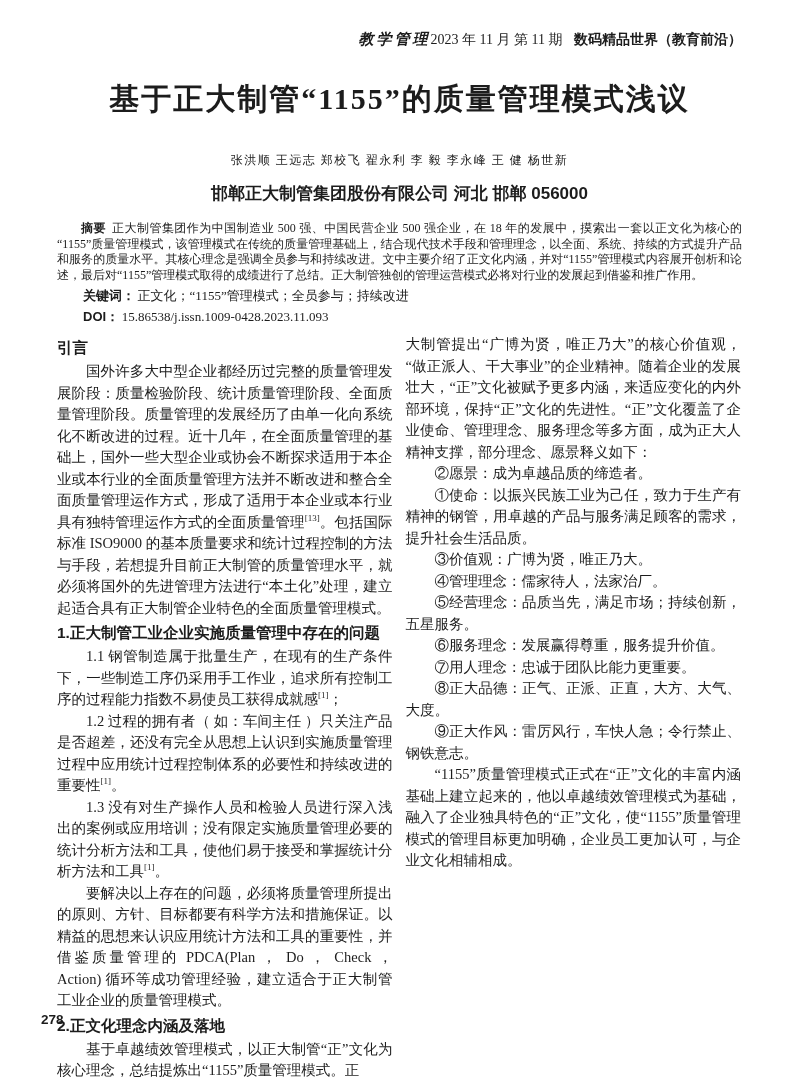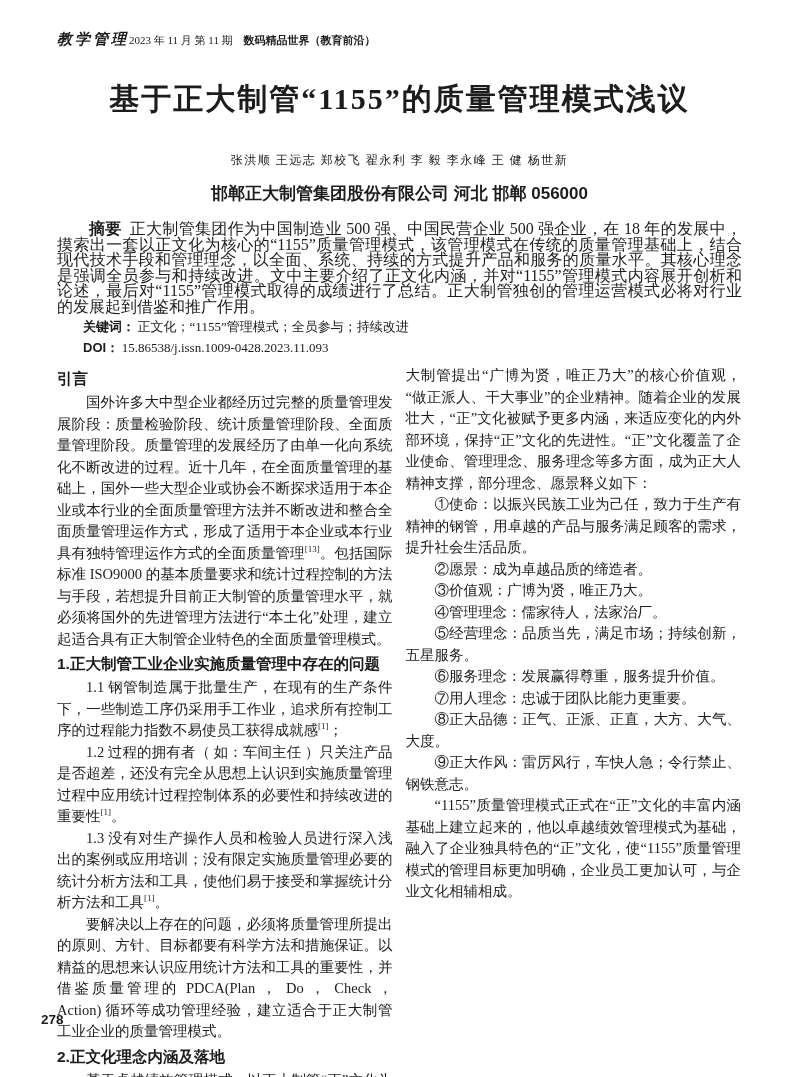--- a/index.html
+++ b/index.html
@@ -8,39 +8,39 @@
     width:794px; height:1077px;
     margin:0 auto;
     background:#ffffff;
     color:#1c1c1c;
     box-sizing:border-box;
     padding:30px 52px 0 57px;
     overflow:hidden;
     font-family:"Liberation Serif","DejaVu Serif",serif;
   }
   
-  .hdr { display:flex; justify-content:flex-start; align-items:baseline; }
+  .hdr { display:flex; justify-content:flex-end; align-items:baseline; }
   .hdr-left { font-style:italic; font-weight:700; font-size:15px; letter-spacing:3px; }
-  .hdr-right { font-size:11px; white-space:nowrap; }
+  .hdr-right { font-size:14px; white-space:nowrap; }
   .hdr-issue { font-weight:400; }
   .hdr-journal { font-family:"Liberation Sans","DejaVu Sans",sans-serif; font-weight:700; margin-left:8px; }
   
   .title {
     margin:30px 0 0; text-align:center;
     font-size:30px; font-weight:700; letter-spacing:2px;
   }
   .authors { margin-top:32px; text-align:center; font-size:12px; letter-spacing:1.5px; }
   .affiliation {
     margin-top:13px; text-align:center;
     font-family:"Liberation Sans","DejaVu Sans",sans-serif;
     font-weight:700; font-size:17px;
   }
   
   .abstract {
-    margin:16px 0 0; font-size:16px; line-height:15.5px;
+    margin:16px 0 0; font-size:12px; line-height:15.5px;
     text-align:justify; text-indent:2em;
   }
   .lbl {
     font-family:"Liberation Sans","DejaVu Sans",sans-serif;
     font-weight:700; font-style:normal;
   }
   .abstract .lbl { margin-right:0.5em; }
   .meta-line { margin:5px 0 0; padding-left:2em; font-size:13px; line-height:16px; }
   .meta-line .lbl { margin-right:0.2em; }
   
@@ -96,22 +96,22 @@
         <h2 class="sec-heading">1.正大制管工业企业实施质量管理中存在的问题</h2>
         <p class="body-para">1.1 钢管制造属于批量生产，在现有的生产条件下，一些制造工序仍采用手工作业，追求所有控制工序的过程能力指数不易使员工获得成就感<sup>[1]</sup>；</p>
         <p class="body-para">1.2 过程的拥有者（ 如：车间主任 ）只关注产品是否超差，还没有完全从思想上认识到实施质量管理过程中应用统计过程控制体系的必要性和持续改进的重要性<sup>[1]</sup>。</p>
         <p class="body-para">1.3 没有对生产操作人员和检验人员进行深入浅出的案例或应用培训；没有限定实施质量管理必要的统计分析方法和工具，使他们易于接受和掌握统计分析方法和工具<sup>[1]</sup>。</p>
         <p class="body-para">要解决以上存在的问题，必须将质量管理所提出的原则、方针、目标都要有科学方法和措施保证。以精益的思想来认识应用统计方法和工具的重要性，并借鉴质量管理的 PDCA(Plan ， Do ， Check ， Action) 循环等成功管理经验，建立适合于正大制管工业企业的质量管理模式。</p>
         <h2 class="sec-heading">2.正文化理念内涵及落地</h2>
         <p class="body-para">基于卓越绩效管理模式，以正大制管“正”文化为核心理念，总结提炼出“1155”质量管理模式。正</p>
       </div>
     <div class="col" id="col-right">
         <p class="body-para no-indent">大制管提出“广博为贤，唯正乃大”的核心价值观，“做正派人、干大事业”的企业精神。随着企业的发展壮大，“正”文化被赋予更多内涵，来适应变化的内外部环境，保持“正”文化的先进性。“正”文化覆盖了企业使命、管理理念、服务理念等多方面，成为正大人精神支撑，部分理念、愿景释义如下：</p>
+        <p class="body-para">②愿景：成为卓越品质的缔造者。</p>
         <p class="body-para">①使命：以振兴民族工业为己任，致力于生产有精神的钢管，用卓越的产品与服务满足顾客的需求，提升社会生活品质。</p>
-        <p class="body-para">②愿景：成为卓越品质的缔造者。</p>
         <p class="body-para">③价值观：广博为贤，唯正乃大。</p>
         <p class="body-para">④管理理念：儒家待人，法家治厂。</p>
         <p class="body-para">⑤经营理念：品质当先，满足市场；持续创新，五星服务。</p>
         <p class="body-para">⑥服务理念：发展赢得尊重，服务提升价值。</p>
         <p class="body-para">⑦用人理念：忠诚于团队比能力更重要。</p>
         <p class="body-para">⑧正大品德：正气、正派、正直，大方、大气、大度。</p>
         <p class="body-para">⑨正大作风：雷厉风行，车快人急；令行禁止、钢铁意志。</p>
         <p class="body-para">“1155”质量管理模式正式在“正”文化的丰富内涵基础上建立起来的，他以卓越绩效管理模式为基础，融入了企业独具特色的“正”文化，使“1155”质量管理模式的管理目标更加明确，企业员工更加认可，与企业文化相辅相成。</p>
       </div>
   </div>

